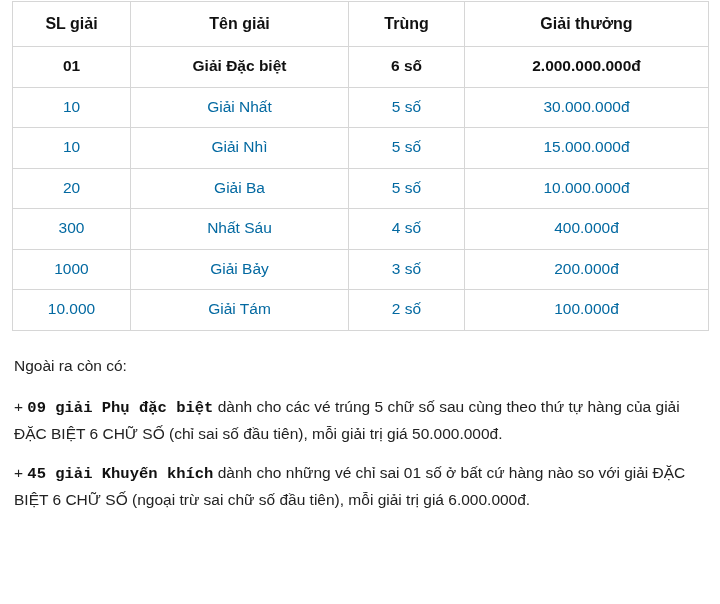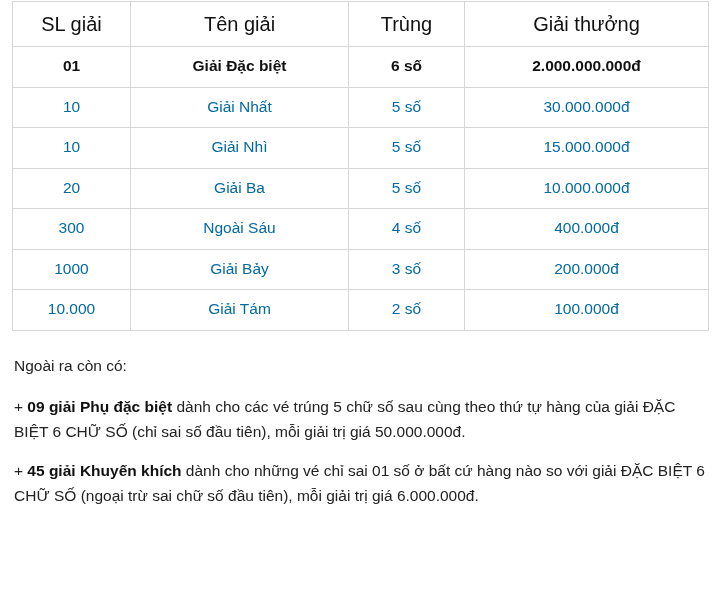--- a/index.html
+++ b/index.html
@@ -32,22 +32,22 @@
     border: 1px solid #d6d6d6;
     text-align: center;
     vertical-align: middle;
     font-size: 15.5px;
     color: #0369a1;
     padding: 0;
     height: 39.5px;
     line-height: 1.2;
   }
   table.prize-table th {
-    font-weight: normal;
-    font-size: 20px;
+    font-weight: bold;
+    font-size: 16px;
     color: #111111;
     height: 44px;
   }
   col.c1 { width: 118px; }
   col.c2 { width: 218px; }
   col.c3 { width: 116px; }
   col.c4 { width: 244px; }
   tr.special-row td {
     font-weight: bold;
     color: #111111;
@@ -61,20 +61,21 @@
   }
   .notes p {
     margin: 0 0 14px 0;
   }
   .notes p:last-child {
     margin-bottom: 8px;
   }
   .notes b {
     font-weight: bold;
     color: #111111;
+    font-family: Liberation Mono, monospace;
   }
   .note-intro {
     margin-bottom: 16px !important;
   }
 </style>
 </head>
 <body>
 
 <div class="page">
 
@@ -113,21 +114,21 @@
         <td>15.000.000đ</td>
       </tr>
       <tr>
         <td>20</td>
         <td>Giải Ba</td>
         <td>5 số</td>
         <td>10.000.000đ</td>
       </tr>
       <tr>
         <td>300</td>
-        <td>Ngoài Sáu</td>
+        <td>Nhất Sáu</td>
         <td>4 số</td>
         <td>400.000đ</td>
       </tr>
       <tr>
         <td>1000</td>
         <td>Giải Bảy</td>
         <td>3 số</td>
         <td>200.000đ</td>
       </tr>
       <tr>

